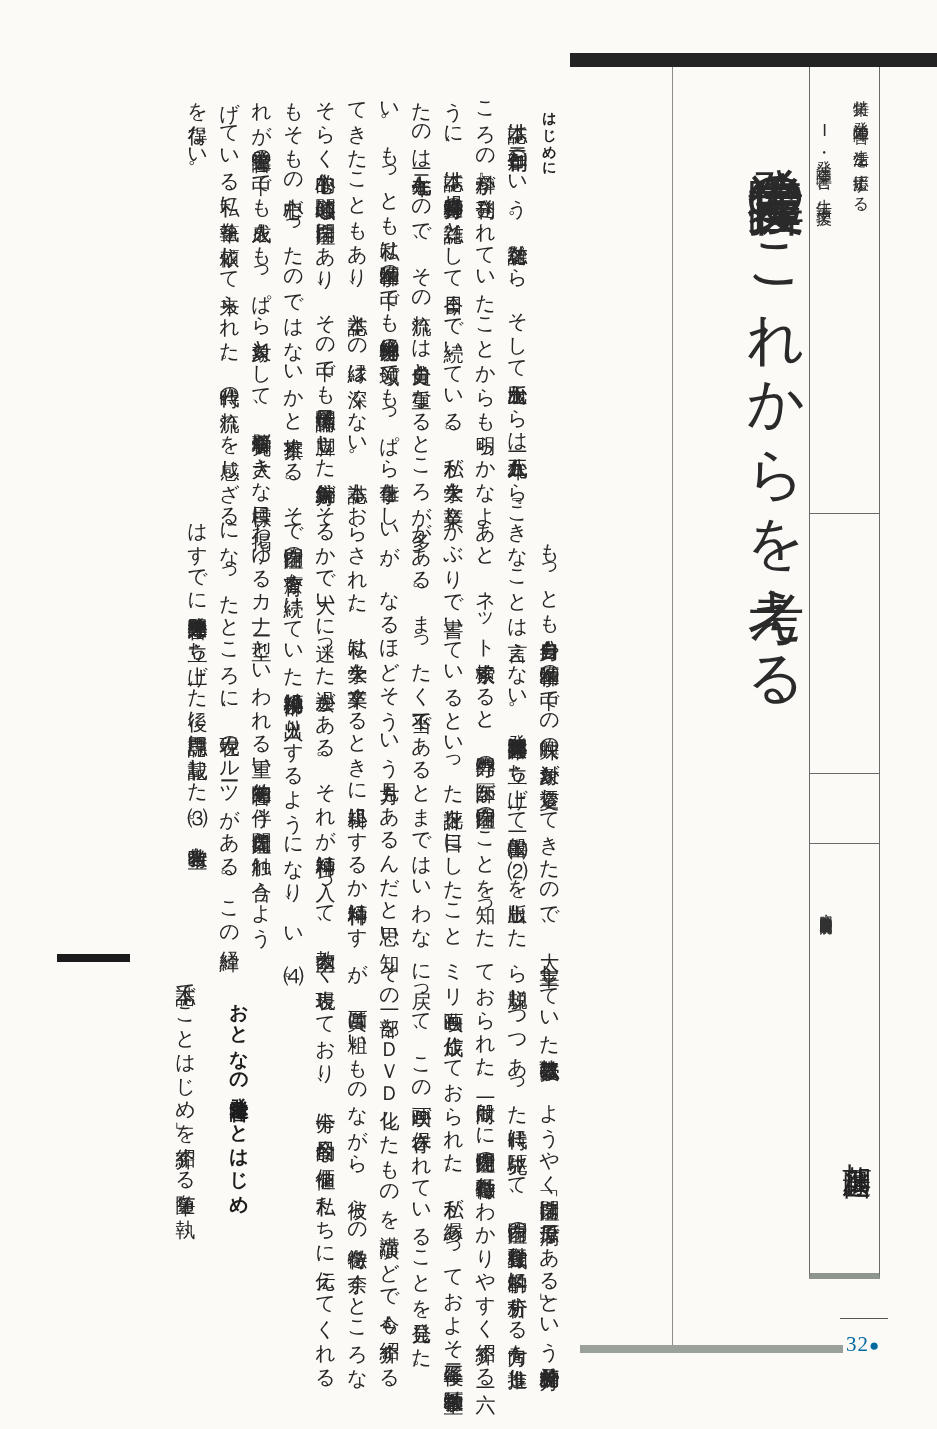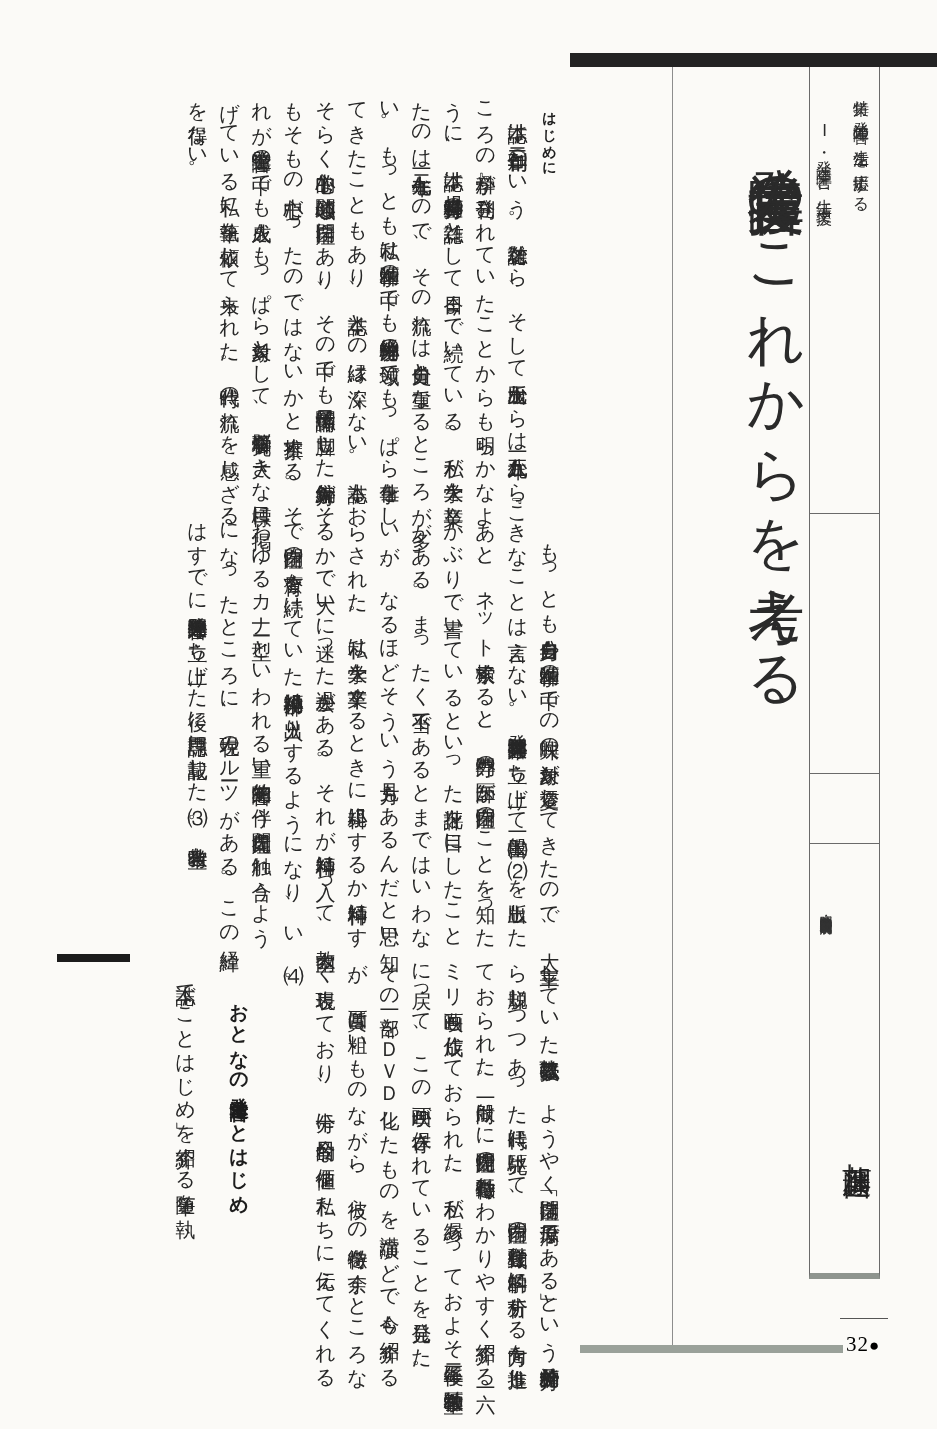--- a/index.html
+++ b/index.html
@@ -91,21 +91,21 @@
   .footer-rule{
     position:absolute;left:580px;top:1345px;width:263px;height:8px;
     background:#9aa19a;
   }
   .pagenum-rule{
     position:absolute;left:840px;top:1318px;width:48px;height:1px;
     background:#555;
   }
   .page-number{
     position:absolute;left:846px;top:1332px;
-    font-size:21px;color:#000000;letter-spacing:1px;
+    font-size:21px;color:#0369a1;letter-spacing:1px;
     font-family:"Liberation Serif","DejaVu Serif",serif;
   }
   .page-number .marker{font-size:17px;}
 </style>
 </head>
 <body>
 
 <div class="page">
 
   <div class="top-bar"></div>

